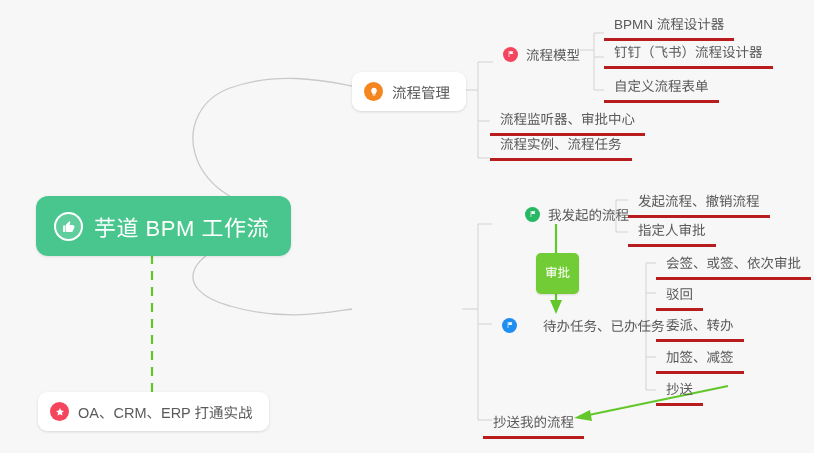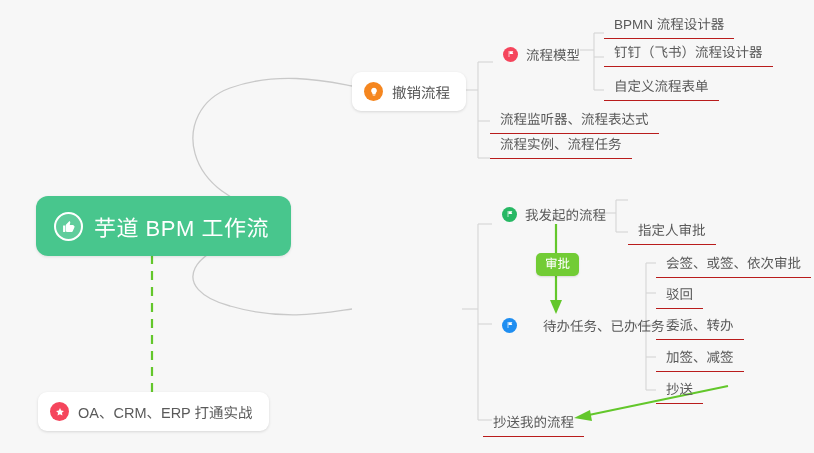--- a/index.html
+++ b/index.html
@@ -44,40 +44,40 @@
   .card .label{
     color:#5a5a5a;
     font-size:14.5px;
     white-space:nowrap;
   }
 
   
   .leaf{
     position:absolute;
     box-sizing:border-box;
-    border-bottom:1px solid #b91c1c;
+    border-bottom:3px solid #b91c1c;
     padding:3px 10px 5px 10px;
     color:#595959;
     font-size:13.5px;
     white-space:nowrap;
     display:flex;
     align-items:center;
     gap:8px;
     background:transparent;
   }
   .leaf.no-rule{border-bottom:none;justify-content:space-between;}
 
   
   .badge{
     position:absolute;
     background:#72cc35;
     color:#ffffff;
     font-size:12.5px;
     border-radius:5px;
-    padding:5px 9px;
+    padding:14px 9px;
     white-space:nowrap;
     line-height:1;
     box-shadow:0 1px 2px rgba(0,0,0,.12);
   }
 
   
   .ico{
     flex:0 0 auto;
     border-radius:50%;
     display:inline-flex;
@@ -162,21 +162,21 @@
     </span>
     <span class="label">芋道 BPM 工作流</span>
   </div>
 
   <div class="node card" style="left:352px;top:72px;">
     <span class="ico md" style="background:#f5861f;">
       <svg width="10" height="10" viewBox="0 0 24 24" fill="#ffffff">
         <path d="M12 2a7 7 0 0 0-4 12.7V17a1 1 0 0 0 1 1h6a1 1 0 0 0 1-1v-2.3A7 7 0 0 0 12 2zM9.5 19.5h5a.8.8 0 0 1 0 1.6h-5a.8.8 0 0 1 0-1.6z"></path>
       </svg>
     </span>
-    <span class="label">撤销流程</span>
+    <span class="label">流程管理</span>
   </div>
 
   <div class="leaf no-rule" style="left:493px;top:41px;">
     <span class="ico sm" style="background:#f5455c;">
       <svg width="8" height="8" viewBox="0 0 24 24" fill="#ffffff">
         <path d="M5 3h2v18H5zM8 4h11l-2.5 4L19 12H8z"></path>
       </svg>
     </span>
     <span>流程模型</span>
   </div>
@@ -187,37 +187,40 @@
 
   <div class="leaf" style="left:604px;top:38px;">
     <span>钉钉（飞书）流程设计器</span>
   </div>
 
   <div class="leaf" style="left:604px;top:72px;">
     <span>自定义流程表单</span>
   </div>
 
   <div class="leaf" style="left:490px;top:105px;">
-    <span>流程监听器、流程表达式</span>
+    <span>流程监听器、审批中心</span>
   </div>
 
   <div class="leaf" style="left:490px;top:130px;">
     <span>流程实例、流程任务</span>
   </div>
 
 
-  <div class="leaf no-rule" style="left:492px;top:201px;">
+  <div class="leaf no-rule" style="left:515px;top:201px;">
     <span class="ico sm" style="background:#27b864;">
       <svg width="8" height="8" viewBox="0 0 24 24" fill="#ffffff">
         <path d="M5 3h2v18H5zM8 4h11l-2.5 4L19 12H8z"></path>
       </svg>
     </span>
     <span>我发起的流程</span>
   </div>
 
+  <div class="leaf" style="left:628px;top:187px;">
+    <span>发起流程、撤销流程</span>
+  </div>
 
   <div class="leaf" style="left:628px;top:216px;">
     <span>指定人审批</span>
   </div>
 
   <div class="leaf no-rule" style="left:492px;top:312px;gap:26px;">
     <span class="ico sm" style="background:#1f8ef1;">
       <svg width="8" height="8" viewBox="0 0 24 24" fill="#ffffff">
         <path d="M5 3h2v18H5zM8 4h11l-2.5 4L19 12H8z"></path>
       </svg>

